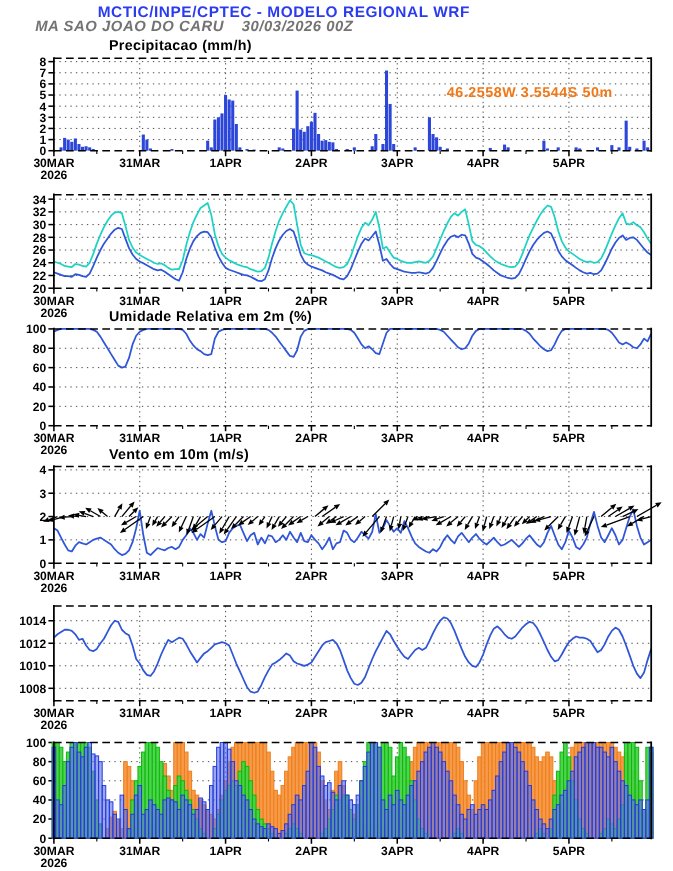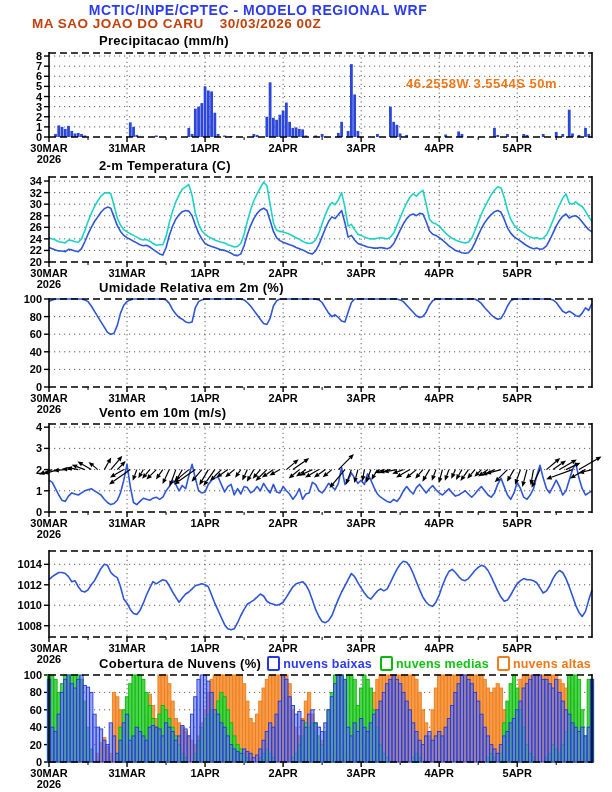--- a/index.html
+++ b/index.html
@@ -1004,38 +1004,22 @@
       <rect x="583.867005988024" y="735.9" width="3.26" height="26.100000000000023" fill="rgba(90,110,225,0.60)" stroke="#2238e0" stroke-width="0.9"></rect>
       <rect x="587.118502994012" y="727.2" width="3.26" height="34.799999999999955" fill="rgba(90,110,225,0.60)" stroke="#2238e0" stroke-width="0.9"></rect>
       <rect x="590.37" y="679.35" width="3.26" height="82.64999999999998" fill="rgba(90,110,225,0.60)" stroke="#2238e0" stroke-width="0.9"></rect>
       <line x1="49" y1="675" x2="592" y2="675" stroke="#000" stroke-width="1.4" stroke-dasharray="7 4"></line>
       <line x1="49" y1="762" x2="592" y2="762" stroke="#000" stroke-width="1.4" stroke-dasharray="7 4"></line>
       <line x1="49" y1="674" x2="49" y2="763" stroke="#000" stroke-width="1.6"></line>
       <line x1="592" y1="674" x2="592" y2="763" stroke="#000" stroke-width="1.6"></line>
     </svg>
 
   <div class="txt hdr1" style="color: rgb(43, 59, 240);">MCTIC/INPE/CPTEC - MODELO REGIONAL WRF</div>
-  <div class="txt hdr2" style="color: #c2410c;">
+  <div class="txt hdr2" style="color: #737373; font-style: italic;">
     <span>MA SAO JOAO DO CARU</span><span class="run">30/03/2026 00Z</span>
   </div>
   <div class="txt coords" style="color: rgb(240, 120, 24);">46.2558W 3.5544S 50m</div>
 
   <div class="txt ptitle" style="left:67px;top:33px;">Precipitacao (mm/h)</div>
-  <div class="txt ptitle" style="left:67px;top:158px;">2-m Temperatura (C)</div>
   <div class="txt ptitle" style="left:67px;top:280px;">Umidade Relativa em 2m (%)</div>
   <div class="txt ptitle" style="left:67px;top:405px;">Vento em 10m (m/s)</div>
 
-  <div class="legendrow">
-    <span class="ptitle">Cobertura de Nuvens (%)</span>
-    <span class="litem">
-      <i class="sq" id="sw-baixas" style="border-color: rgb(34, 56, 224);"></i>
-      <span id="lb-baixas" style="color: rgb(43, 59, 240);">nuvens baixas</span>
-    </span>
-    <span class="litem">
-      <i class="sq" id="sw-medias" style="border-color: rgb(10, 184, 10);"></i>
-      <span id="lb-medias" style="color: rgb(18, 196, 18);">nuvens medias</span>
-    </span>
-    <span class="litem">
-      <i class="sq" id="sw-altas" style="border-color: rgb(239, 125, 26);"></i>
-      <span id="lb-altas" style="color: rgb(240, 120, 24);">nuvens altas</span>
-    </span>
-  </div>
 </div>
 
 </body></html>

